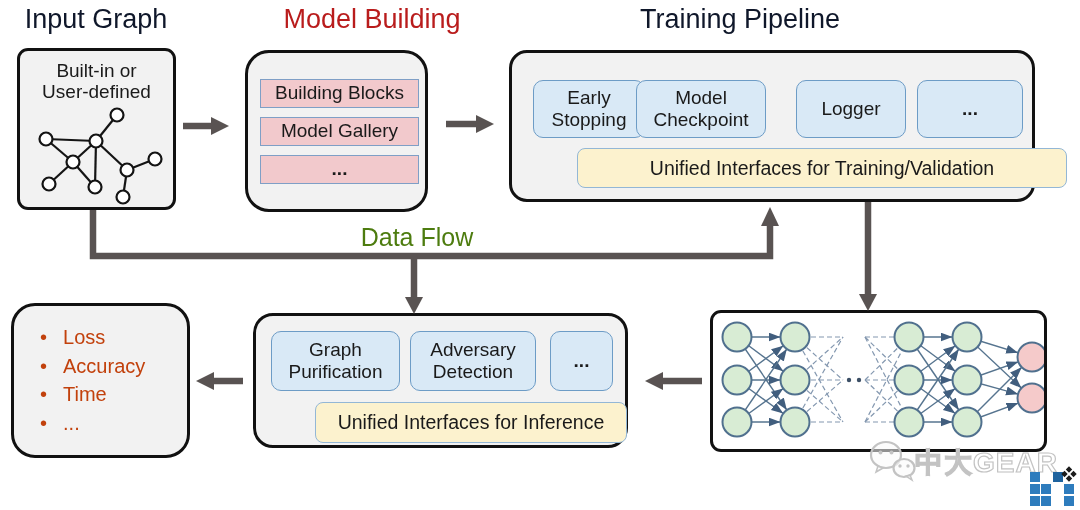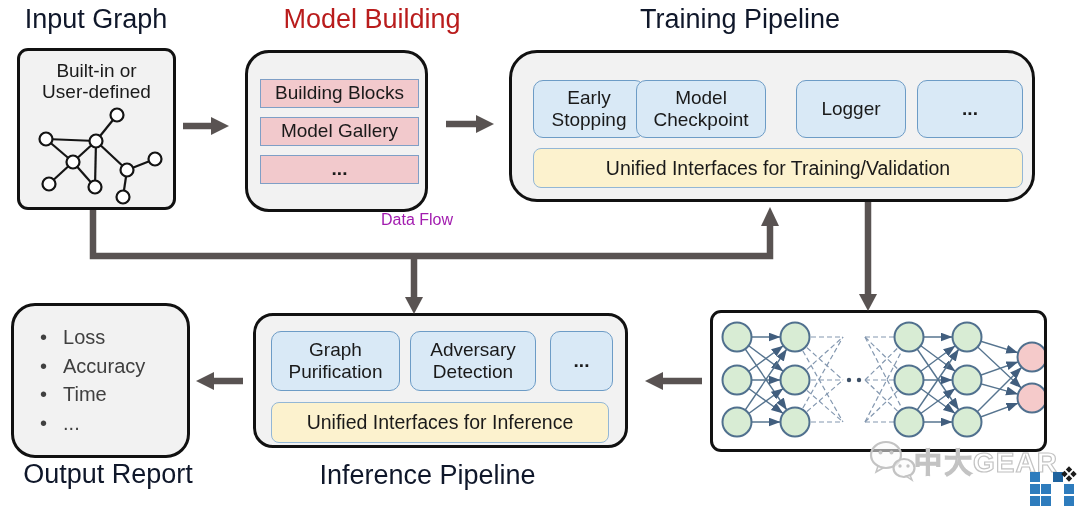--- a/index.html
+++ b/index.html
@@ -8,53 +8,51 @@
 
   .title { position:absolute; font-size:27px; color:#0f172a; text-align:center; white-space:nowrap; }
   .title.red { color:#b91c1c;margin-left:36px; }
 
   .bigbox { position:absolute; background:#f2f2f2; border:3px solid #111111; border-radius:11px; }
 
   .pill { position:absolute; display:flex; align-items:center; justify-content:center;
           text-align:center; font-size:19px; color:#1a1a1a; line-height:1.16; }
   .pill.blue   { background:#d9e9f6; border:1.5px solid #6d9cc6; border-radius:10px; }
   .pill.pink   { background:#f2c9cc; border:1.5px solid #7f9fc6; border-radius:0; }
-  .pill.yellow { background:#fcf2ce; border:1.5px solid #93b7d6; border-radius:8px; }
+  .pill.yellow { background:#fcf2ce; border:1.5px solid #93b7d6; border-radius:8px;margin-left:44px; }
 
   .note { position:absolute; width:100%; text-align:center; font-size:19px; color:#1a1a1a; line-height:21px; }
 
   .bullets { position:absolute; top:20px; left:26px; right:8px; list-style:none; }
-  .bullets li { font-size:20px; color:#404040; height:28.5px; white-space:nowrap; }
+  .bullets li { font-size:20px; color:#c2410c; height:28.5px; white-space:nowrap; }
   .bullets li::before { content:"\2022"; margin-right:16px; font-size:20px; }
 
-  .dataflow-label { position:absolute; left:352px; top:211px; width:130px; text-align:center;
-                    font-size:16px; color:#a21caf; }
+  .dataflow-label { position:absolute; left:352px; top:223px; width:130px; text-align:center;
+                    font-size:25px; color:#4d7c0f; }
 
   svg.overlay { position:absolute; left:0; top:0; pointer-events:none; }
 
   .watermark-text { position:absolute; left:915px; top:444px; font-size:28px; font-weight:700;
                     letter-spacing:1px; color:rgba(255,255,255,0.12);
                     -webkit-text-stroke:1.2px #c3c3c3; white-space:nowrap; }
 </style>
 </head>
 <body>
 
 <div id="canvas">
 
   <div class="title" style="left:16px; top:4px; width:160px;">Input Graph</div>
 
   <div class="title red" style="left:242px; top:4px; width:188px;">Model Building</div>
 
   <div class="title" style="left:615px; top:4px; width:250px;">Training Pipeline</div>
 
   <div class="dataflow-label">Data Flow</div>
 
-  <div class="title" style="left:8px; top:459px; width:200px;">Output Report</div>
-
-  <div class="title" style="left:305px; top:460px; width:245px;">Inference Pipeline</div>
+
 
 
   <div class="bigbox" style="left:17px; top:48px; width:159px; height:162px;">
     <div class="note" style="top:9px;">Built-in or</div>
     <div class="note" style="top:30px;">User-defined</div>
     <svg width="153" height="156" viewBox="0 0 153 156" style="position:absolute; left:0; top:0;">
       <g stroke="#141414" stroke-width="2.2">
         <line x1="97" y1="64" x2="76" y2="90"></line>
         <line x1="26" y1="88" x2="76" y2="90"></line>
         <line x1="26" y1="88" x2="53" y2="111"></line>
@@ -79,42 +77,42 @@
       </g>
     </svg>
   </div>
 
   <div class="bigbox" style="left:245px; top:50px; width:183px; height:162px; border-radius:24px;">
     <div class="pill pink" style="left:12px; top:26px; width:159px; height:29px;">Building Blocks</div>
     <div class="pill pink" style="left:12px; top:64px; width:159px; height:29px;">Model Gallery</div>
     <div class="pill pink" style="left:12px; top:102px; width:159px; height:29px; font-weight:700;">...</div>
   </div>
 
-  <div class="bigbox" style="left:509px; top:50px; width:526px; height:152px; border-radius:28px;">
+  <div class="bigbox" style="left:509px; top:50px; width:526px; height:152px; border-radius:18px;">
     <div class="pill blue" style="left:21px; top:27px; width:112px; height:58px;">Early Stopping</div>
     <div class="pill blue" style="left:124px; top:27px; width:130px; height:58px;">Model Checkpoint</div>
     <div class="pill blue" style="left:284px; top:27px; width:110px; height:58px;">Logger</div>
     <div class="pill blue" style="left:405px; top:27px; width:106px; height:58px; font-weight:700;">...</div>
     <div class="pill yellow" style="left:21px; top:95px; width:490px; height:40px; font-size:19.5px;">Unified Interfaces for Training/Validation</div>
   </div>
 
   <div class="bigbox" style="left:11px; top:303px; width:179px; height:155px; border-radius:24px;">
     <ul class="bullets">
       <li>Loss</li>
       <li>Accuracy</li>
       <li>Time</li>
       <li>...</li>
     </ul>
   </div>
 
   <div class="bigbox" style="left:253px; top:313px; width:375px; height:135px; border-radius:20px;">
     <div class="pill blue" style="left:15px; top:15px; width:129px; height:60px;">Graph Purification</div>
     <div class="pill blue" style="left:154px; top:15px; width:126px; height:60px;">Adversary Detection</div>
     <div class="pill blue" style="left:294px; top:15px; width:63px; height:60px; font-weight:700;">...</div>
-    <div class="pill yellow" style="left:15px; top:86px; width:338px; height:41px; font-size:19.5px;">Unified Interfaces for Inference</div>
+    <div class="pill yellow" style="left:15px; top:86px; width:312px; height:41px; font-size:19.5px;">Unified Interfaces for Inference</div>
   </div>
 
   <div class="bigbox" style="left:710px; top:310px; width:337px; height:142px; background:#ffffff;">
     <svg width="331" height="136" viewBox="0 0 331 136" style="position:absolute; left:0; top:0;">
       <defs>
         <marker id="nm" markerUnits="userSpaceOnUse" markerWidth="30" markerHeight="12" refX="26.5" refY="4.5" orient="auto">
           <path d="M0,0 L12,4.5 L0,9 Z" fill="#415e7e"></path>
         </marker>
       </defs>
 

